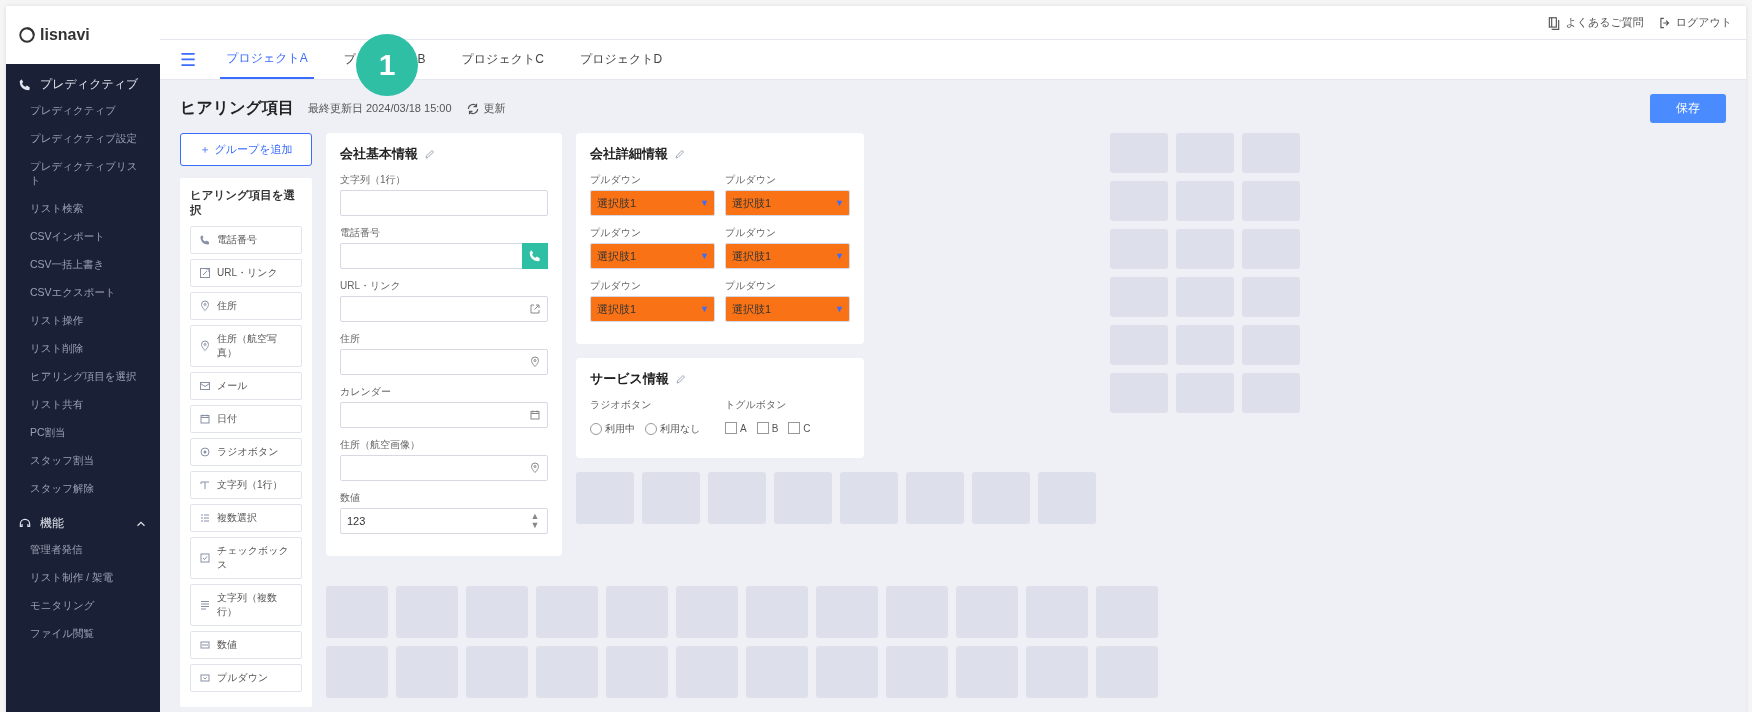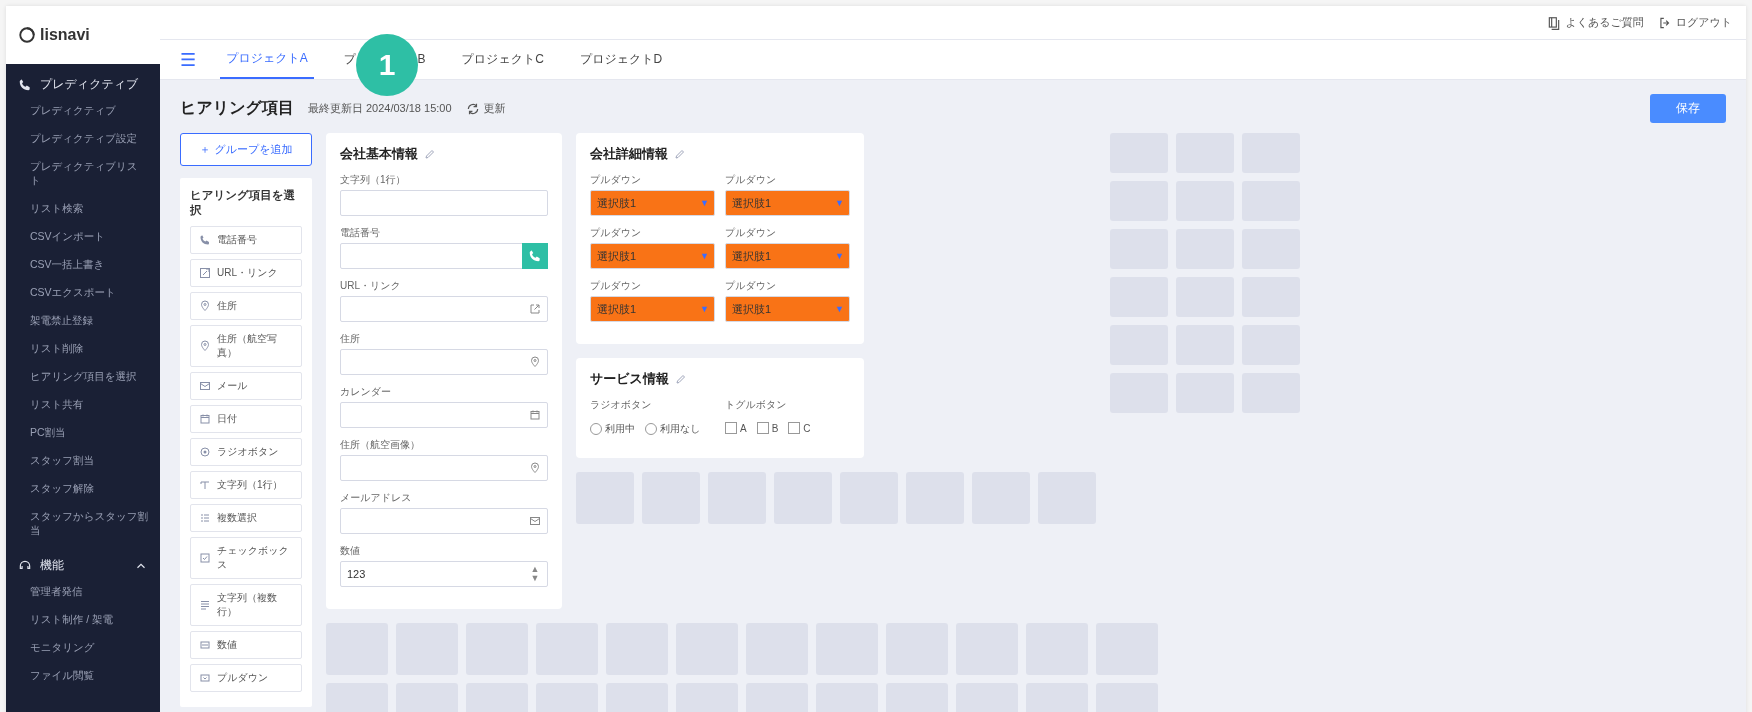--- a/index.html
+++ b/index.html
@@ -87,29 +87,28 @@
       <span>プレディクティブ</span>
     </div>
     <div class="side-item">プレディクティブ</div>
     <div class="side-item">プレディクティブ設定</div>
     <div class="side-item">プレディクティブリスト</div>
 
     <div class="side-item">リスト検索</div>
     <div class="side-item">CSVインポート</div>
     <div class="side-item">CSV一括上書き</div>
     <div class="side-item">CSVエクスポート</div>
-    <div class="side-item">架電禁止登録</div>
+    <div class="side-item">リスト操作</div>
     <div class="side-item">リスト削除</div>
     <div class="side-item">ヒアリング項目を選択</div>
     <div class="side-item">リスト共有</div>
 
     <div class="side-item">PC割当</div>
     <div class="side-item">スタッフ割当</div>
     <div class="side-item">スタッフ解除</div>
-    <div class="side-item">スタッフからスタッフ割当</div>
 
     <div class="side-section">
       <svg class="icon" viewBox="0 0 24 24" fill="none" stroke="currentColor" stroke-width="2">
           <path d="M4 12a8 8 0 0 1 16 0v4h-3v-4M4 12v4h3v-4"></path>
         </svg>
       <span>機能</span>
       <svg class="chev icon" viewBox="0 0 24 24" fill="none" stroke="currentColor" stroke-width="2">
           <path d="M6 15l6-6 6 6"></path>
         </svg>
     </div>
@@ -303,29 +302,20 @@
                       <path d="M4 9h16M8 3v4M16 3v4"></path>
                     </svg>
                   </span></div>
               </div>
             <div class="field">
                 <div class="field-label">住所（航空画像）</div>
                 <div class="input-wrap"><input style=""><span class="suffix">
                     <svg width="12" height="12" viewBox="0 0 24 24" fill="none" stroke="currentColor" stroke-width="2">
                       <path d="M12 21s7-7 7-12a7 7 0 0 0-14 0c0 5 7 12 7 12z"></path>
                       <circle cx="12" cy="9" r="2"></circle>
-                    </svg>
-                  </span></div>
-              </div>
-            <div class="field">
-                <div class="field-label">メールアドレス</div>
-                <div class="input-wrap"><input style=""><span class="suffix">
-                    <svg width="12" height="12" viewBox="0 0 24 24" fill="none" stroke="currentColor" stroke-width="2">
-                      <rect x="3" y="5" width="18" height="14"></rect>
-                      <path d="M3 7l9 6 9-6"></path>
                     </svg>
                   </span></div>
               </div>
             <div class="field">
                 <div class="field-label">数値</div>
                 <div class="input-wrap"><input value="123" style=""><span class="suffix" style="font-size:9px; line-height:1; flex-direction:column;">▲<br>▼</span></div>
               </div>
           </div>
 
           <div style="display:flex; gap:14px; flex:1; align-items:flex-start;">

